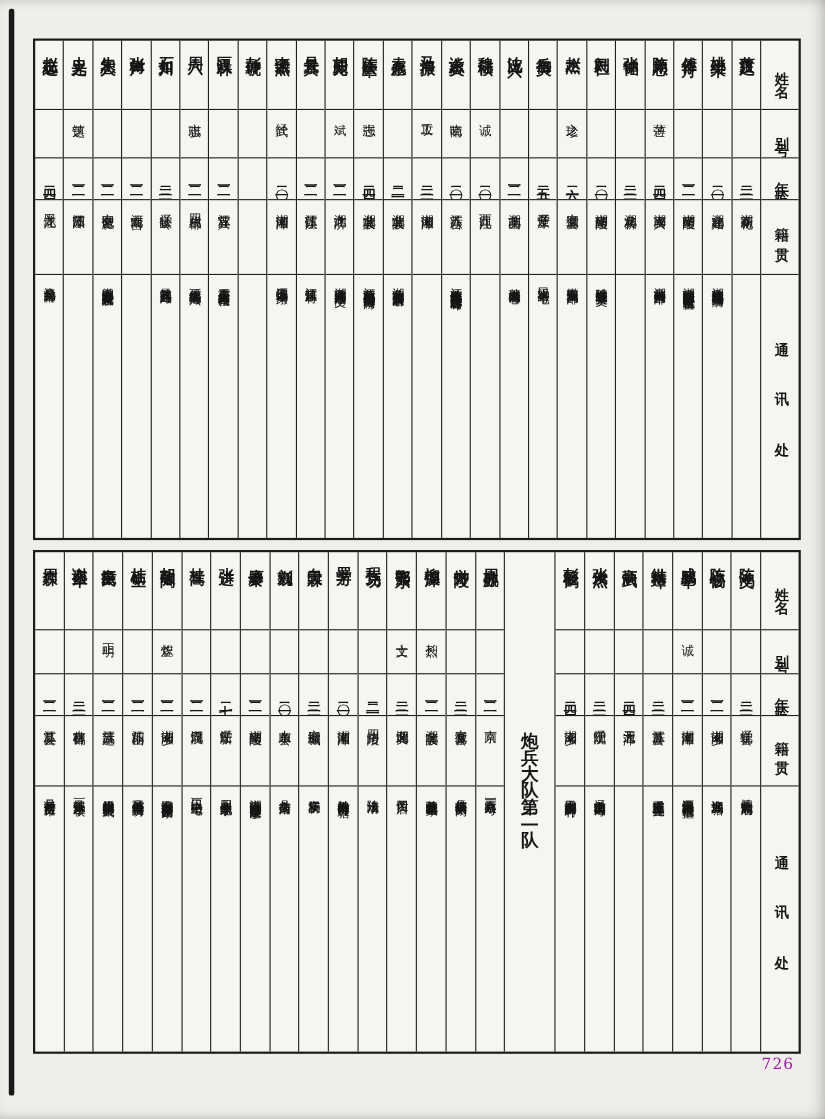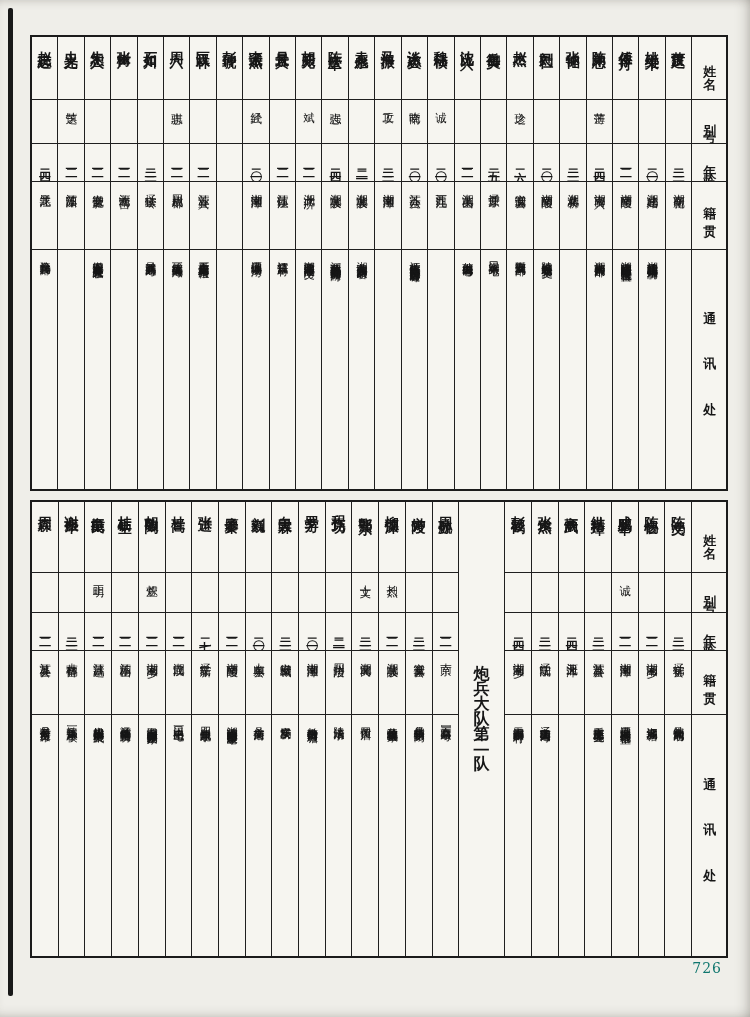--- a/index.html
+++ b/index.html
@@ -60,21 +60,21 @@
   .addr-s{font-size:11px;letter-spacing:.5px;line-height:13px;}
   .head-s{font-weight:700;font-size:13px;line-height:1.1;}
   .hs-name{letter-spacing:12px;}
   .hs-alias{letter-spacing:7px;}
   .hs-age{letter-spacing:7px;}
   .hs-native{letter-spacing:18px;}
   .hs-addr{letter-spacing:46px;}
   .divider-s{font-size:16px;font-weight:700;letter-spacing:15px;line-height:1.1;margin-top:150px;}
   .page-number{
     position:absolute;right:28px;top:960px;
-    font-size:14px;letter-spacing:1px;color:#0f766e;
+    font-size:14px;letter-spacing:1px;color:#a21caf;
     font-family:"DejaVu Serif","Liberation Serif",serif;
   }
 </style>
 </head>
 <body>
 
 <div class="page">
   <div class="edge-bar"></div>
 
   <div class="roster t-top">

